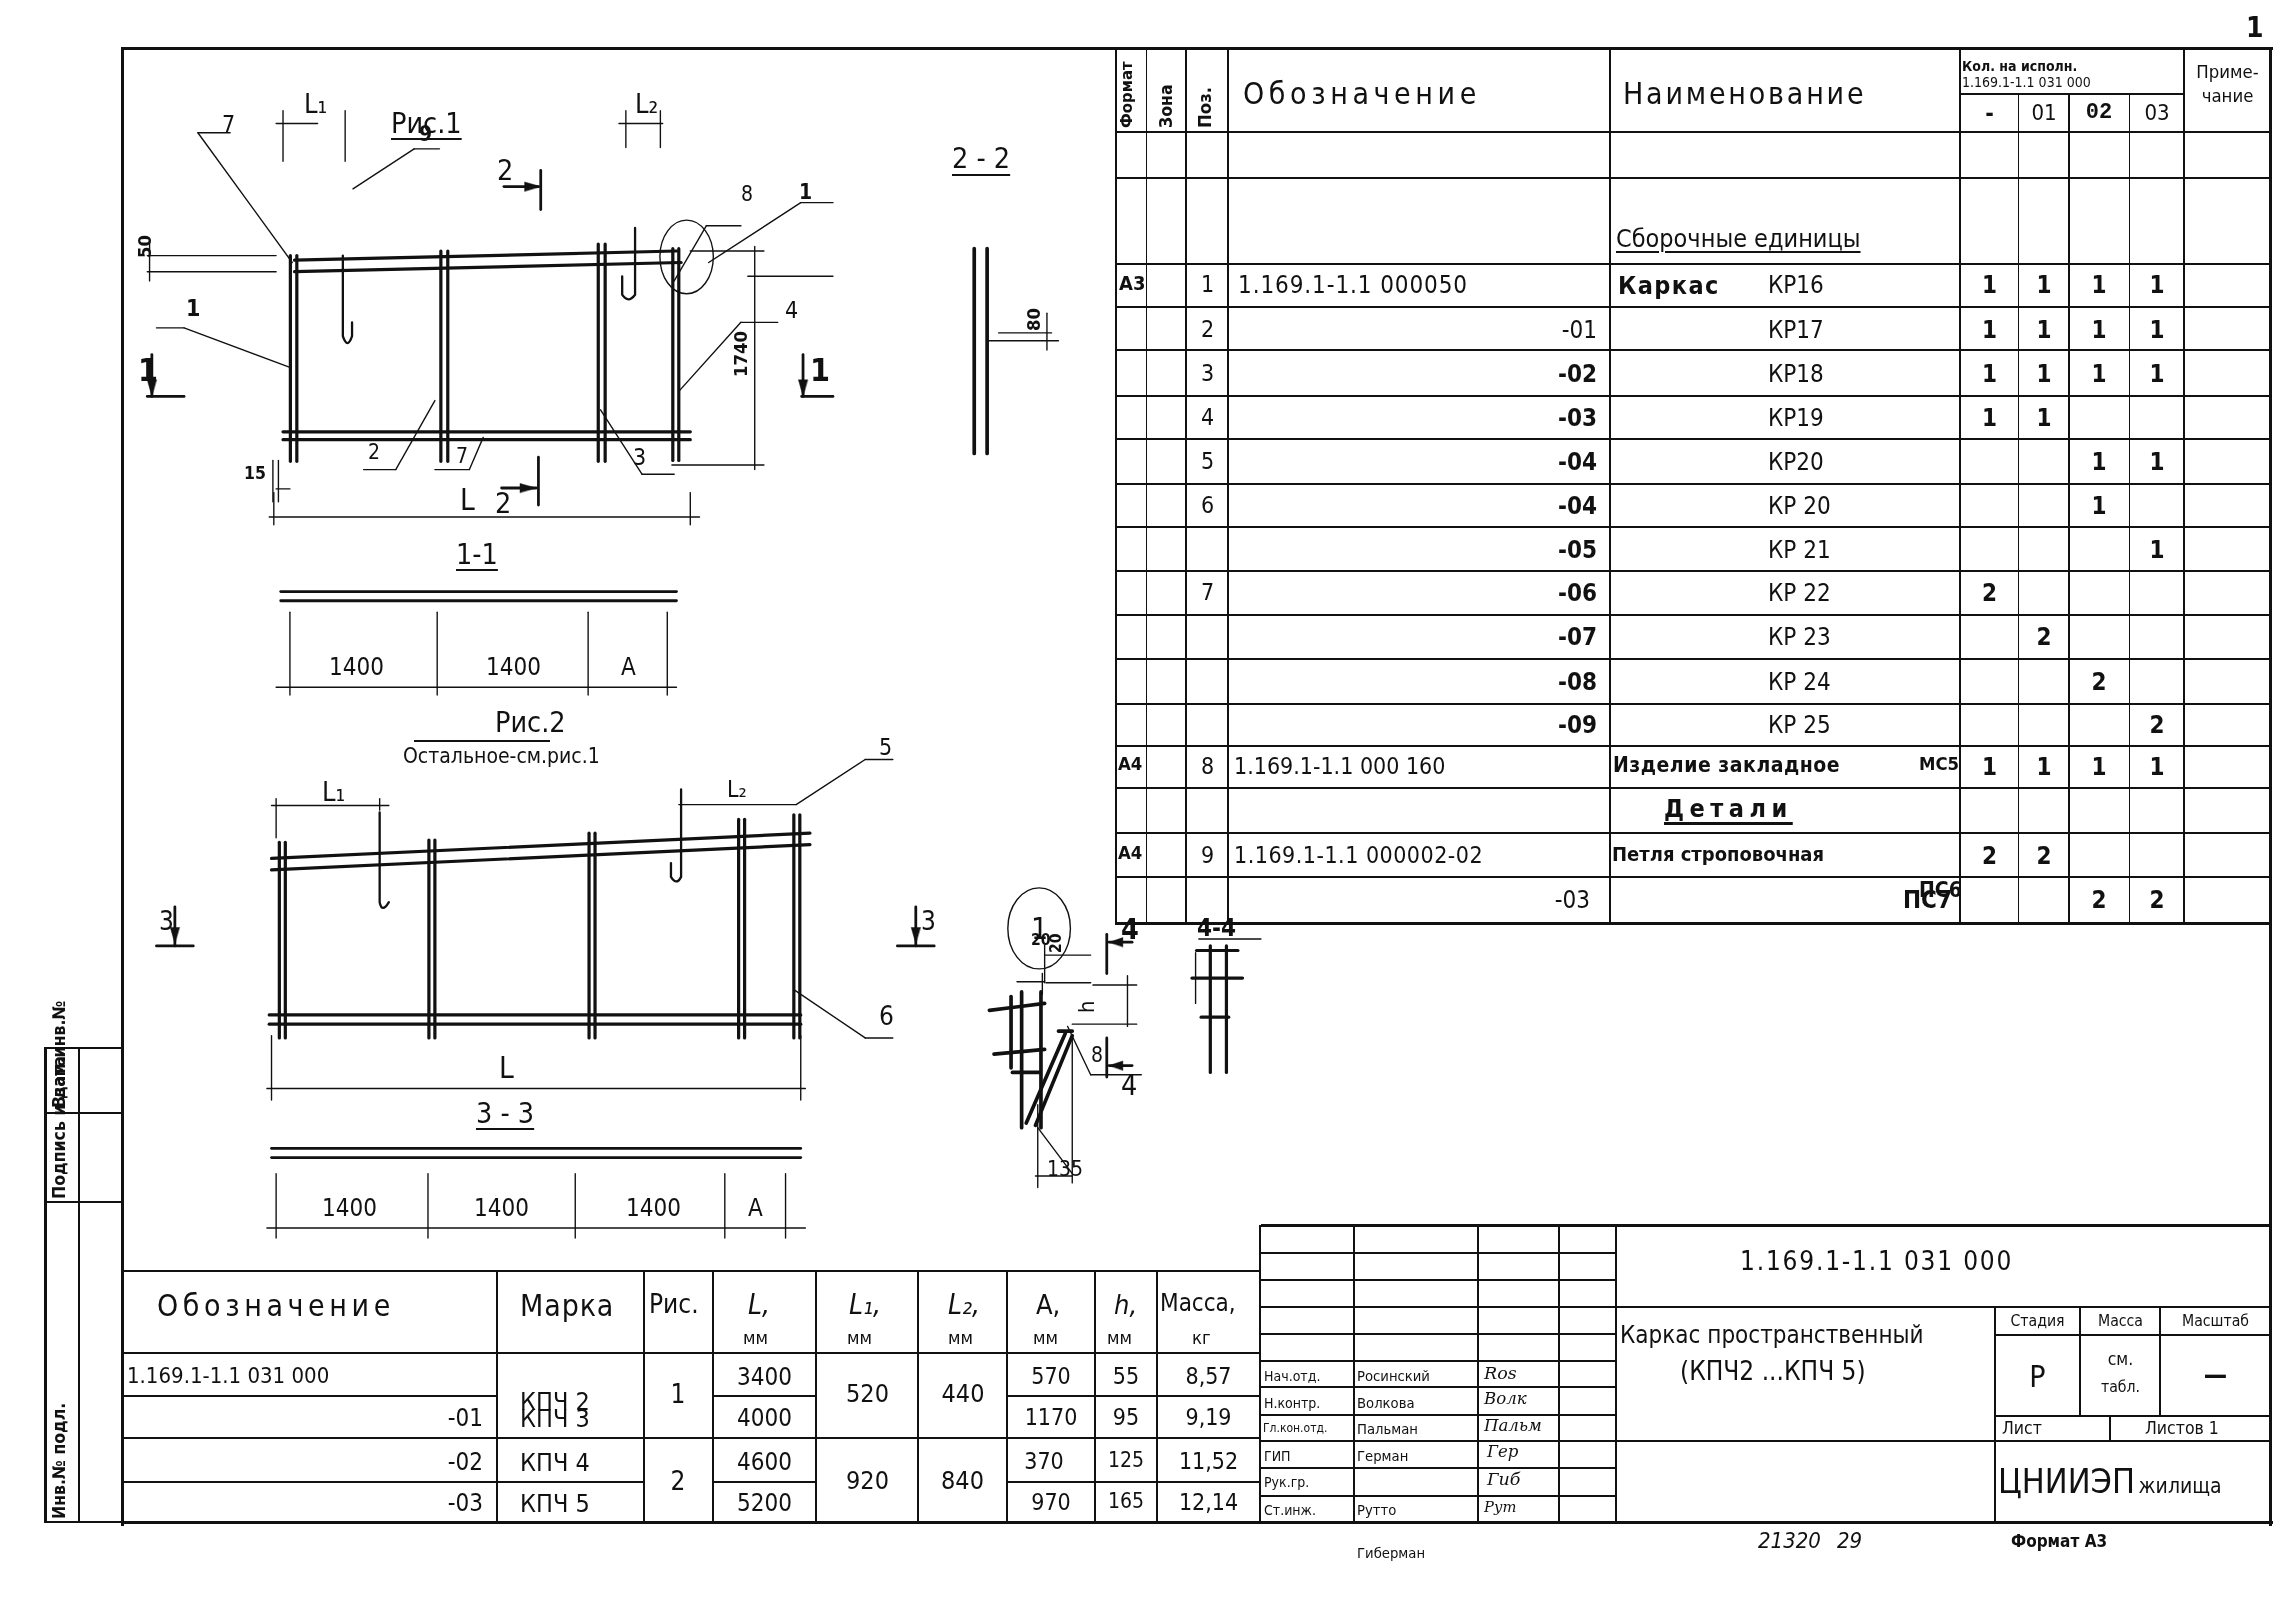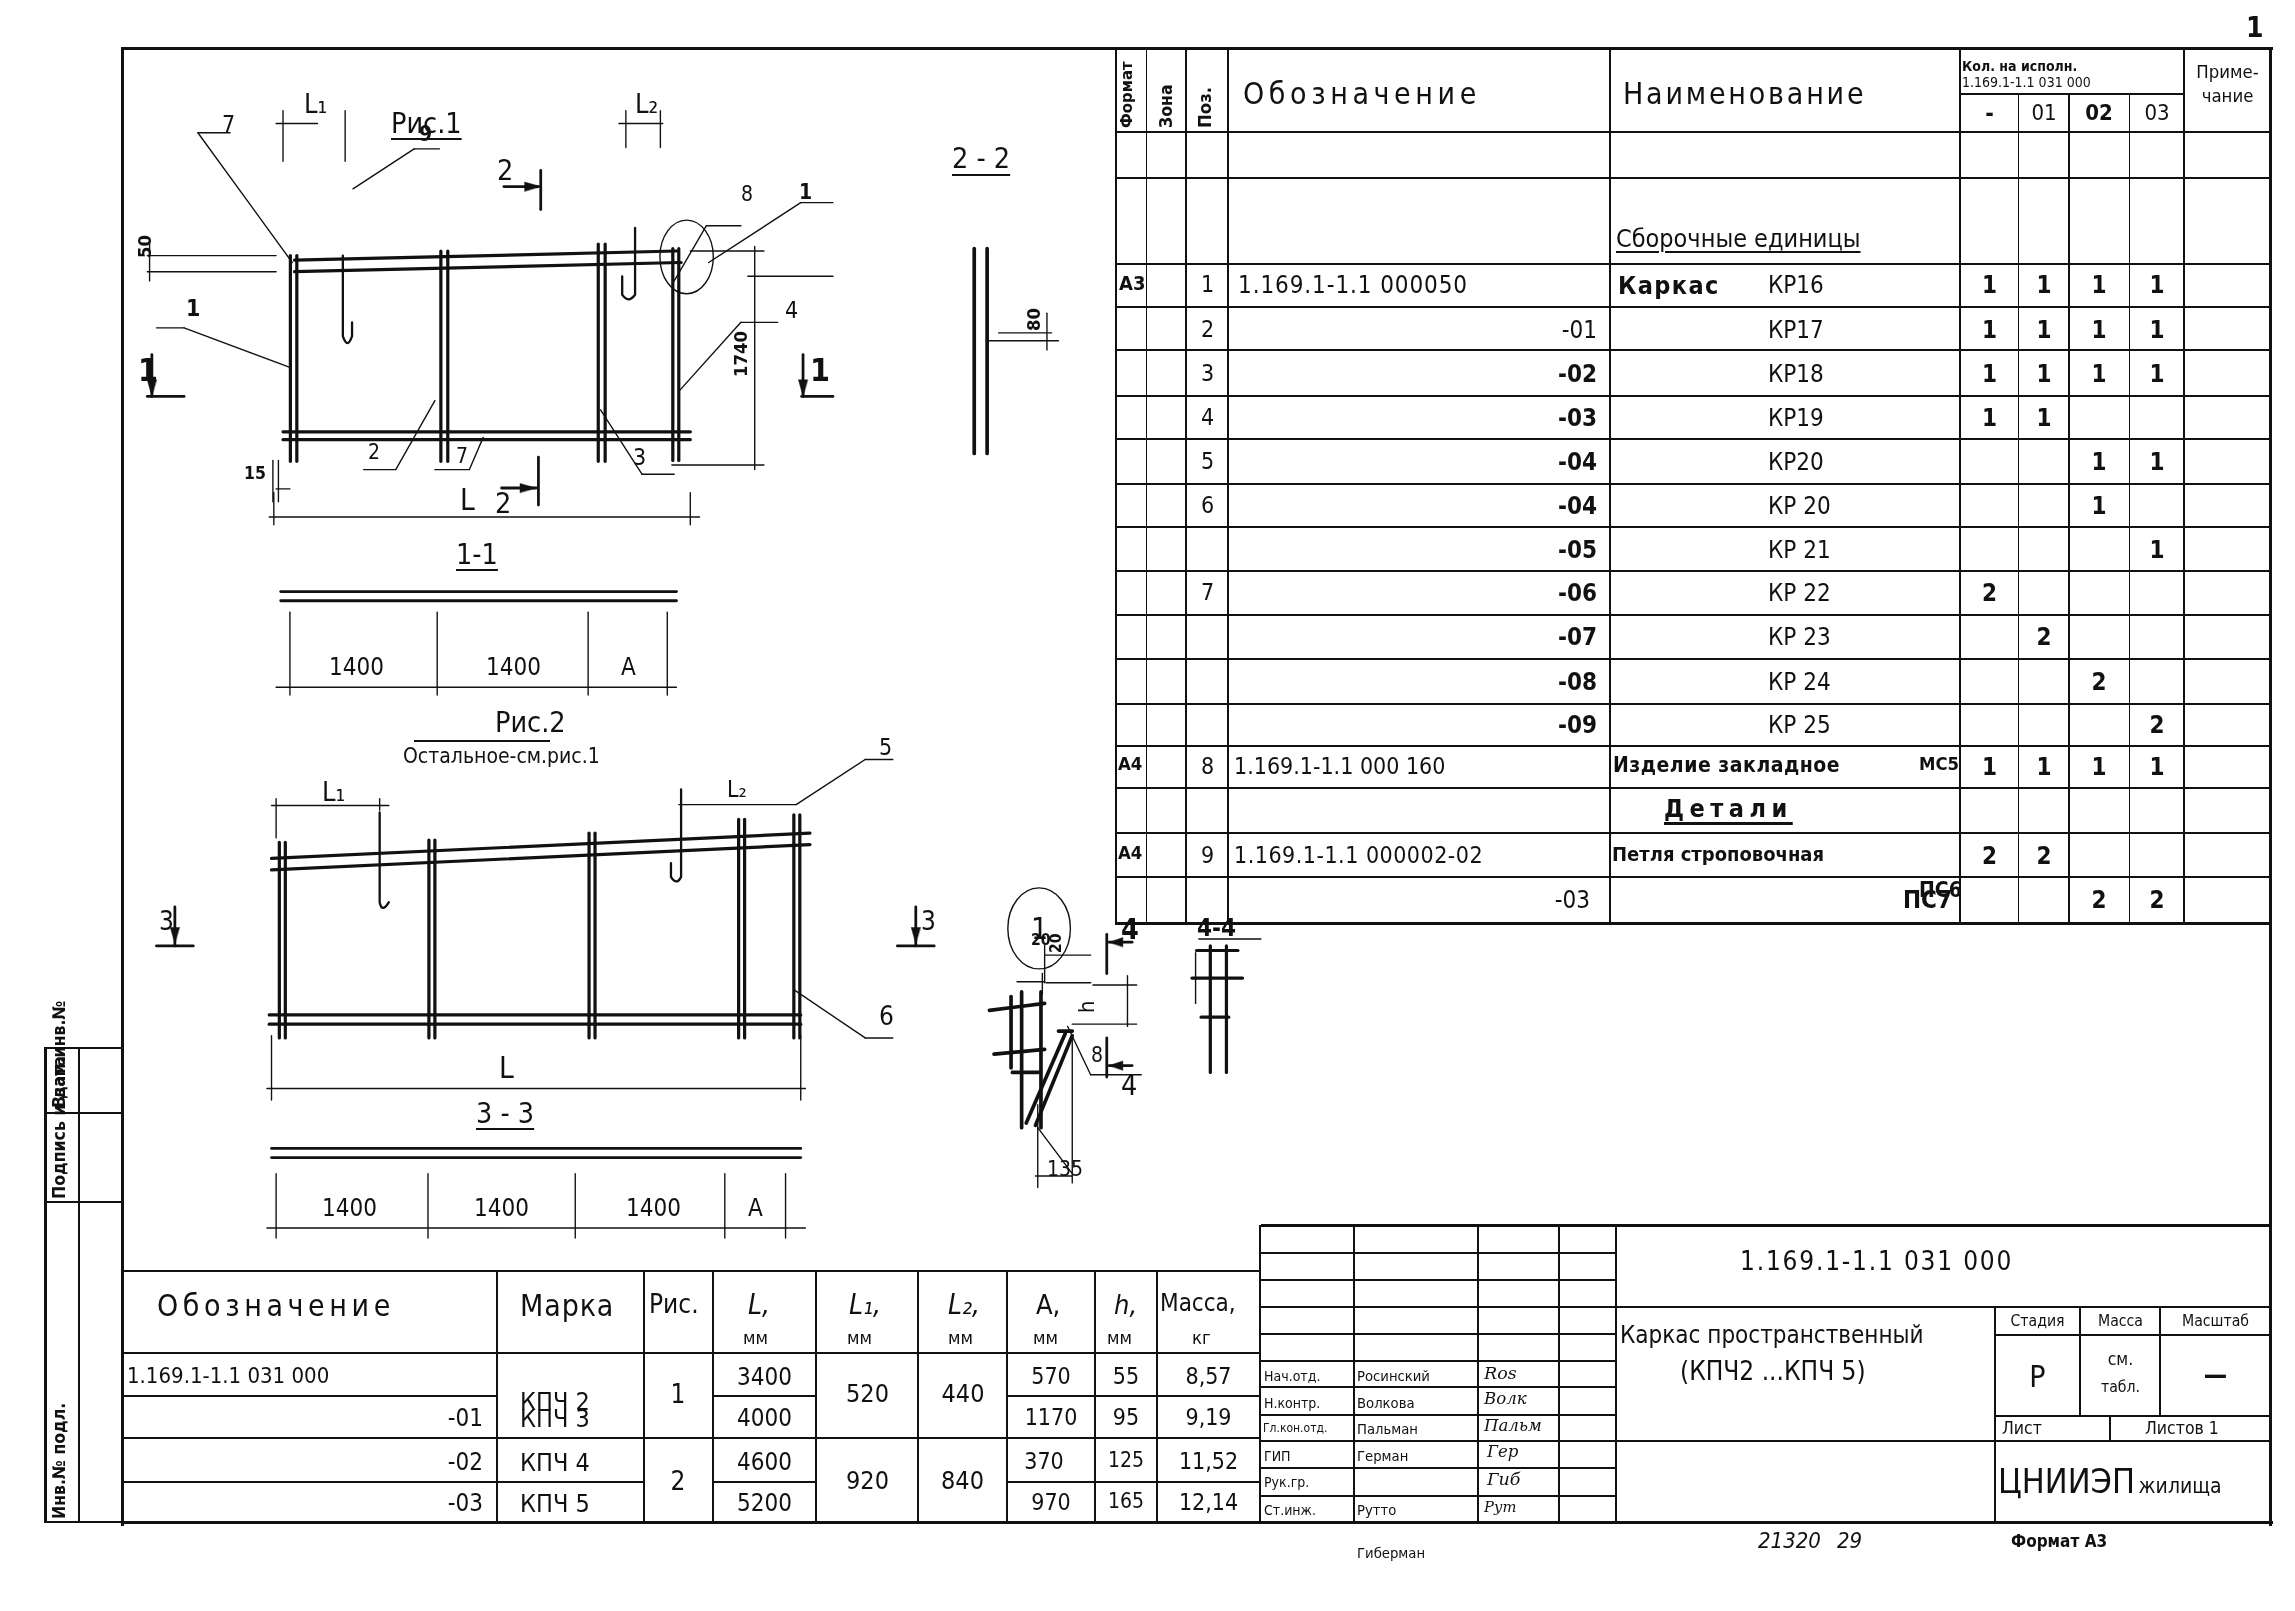--- a/index.html
+++ b/index.html
@@ -69,21 +69,21 @@
 
   <div class="vert" style="left:1119px;top:128px;font-size:16.6px;font-weight:bold;">Формат</div>
   <div class="vert" style="left:1158px;top:128px;font-size:17.5px;font-weight:bold;">Зона</div>
   <div class="vert" style="left:1196px;top:128px;font-size:18.4px;font-weight:bold;">Поз.</div>
   <div class="txt" style="left:1243px;top:79px;font-size:30px;letter-spacing:4.6px;">Обозначение</div>
   <div class="txt" style="left:1623px;top:79px;font-size:30px;letter-spacing:2.8px;">Наименование</div>
   <div class="txt" style="left:1962px;top:59px;font-size:14px;font-weight:bold;">Кол. на исполн.</div>
   <div class="txt" style="left:1962px;top:75px;font-size:14px;">1.169.1-1.1 031 000</div>
   <div class="txt c" style="left:1961px;top:102px;width:57px;font-size:23px;font-weight:bold;">-</div>
   <div class="txt c" style="left:2020px;top:102px;width:48px;font-size:22px;">01</div>
-  <div class="txt c" style="left:2069px;top:102px;width:60px;font-size:22px;font-weight:bold;">02</div>
+  <div class="txt c" style="left:2069px;top:102px;width:60px;font-size:22px;font-weight:bold;font-family:Liberation Mono, monospace;">02</div>
   <div class="txt c" style="left:2131px;top:102px;width:52px;font-size:22px;">03</div>
   <div class="txt c" style="left:2185px;top:60px;width:85px;font-size:18.4px;line-height:1.3;white-space:normal;">Приме-чание</div>
 
   <div class="txt" style="left:1616px;top:226px;font-size:25px;text-decoration:underline;text-decoration-thickness:2.3px;text-underline-offset:3.7px;">Сборочные единицы</div>
   <div class="txt" style="left:1664px;top:796px;font-size:25px;font-weight:bold;letter-spacing:5.5px;text-decoration:underline;text-decoration-thickness:2.8px;text-underline-offset:4.6px;">Детали</div>
 
   <div>
     <div class="txt" style="left:1119px;top:273px;font-size:20px;font-weight:bold;">А3</div>
     <div class="txt c" style="left:1187px;top:273px;width:41px;font-size:23px;">1</div>
     <div class="txt" style="left:1238px;top:273px;font-size:24px;letter-spacing:0.9px;">1.169.1-1.1 000050</div>

